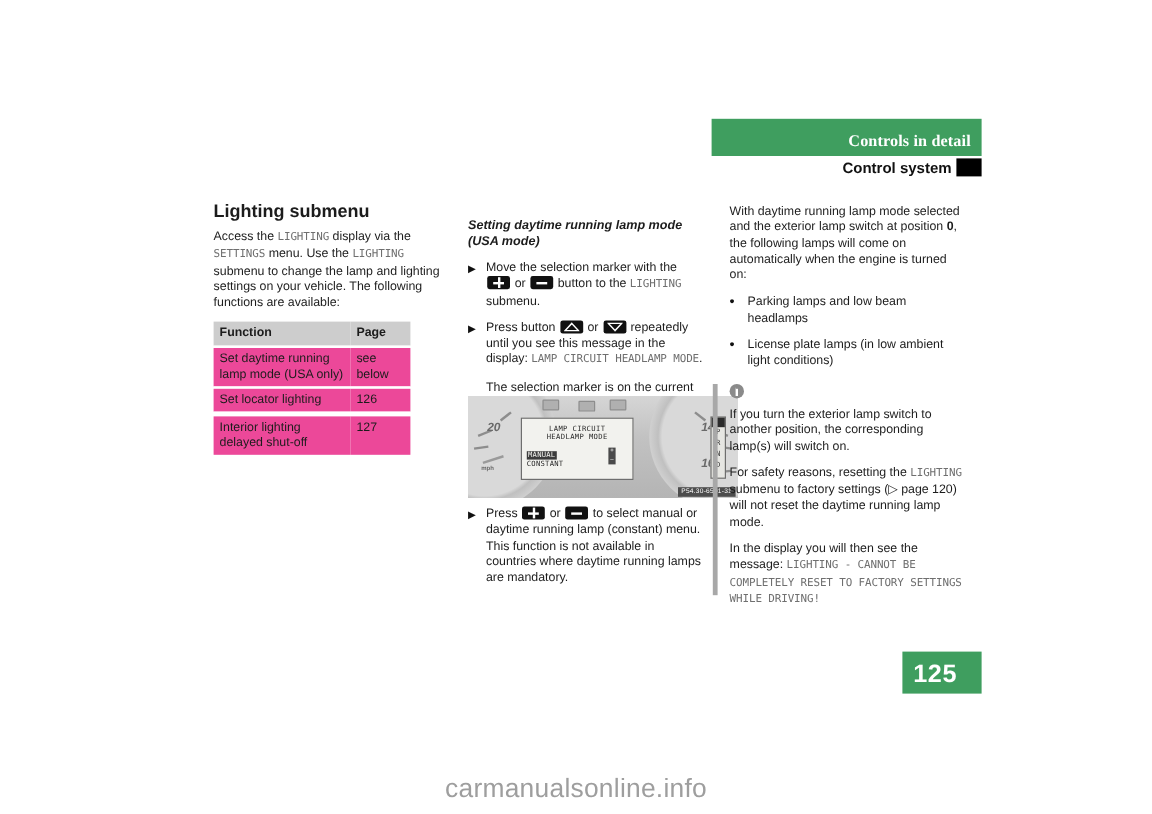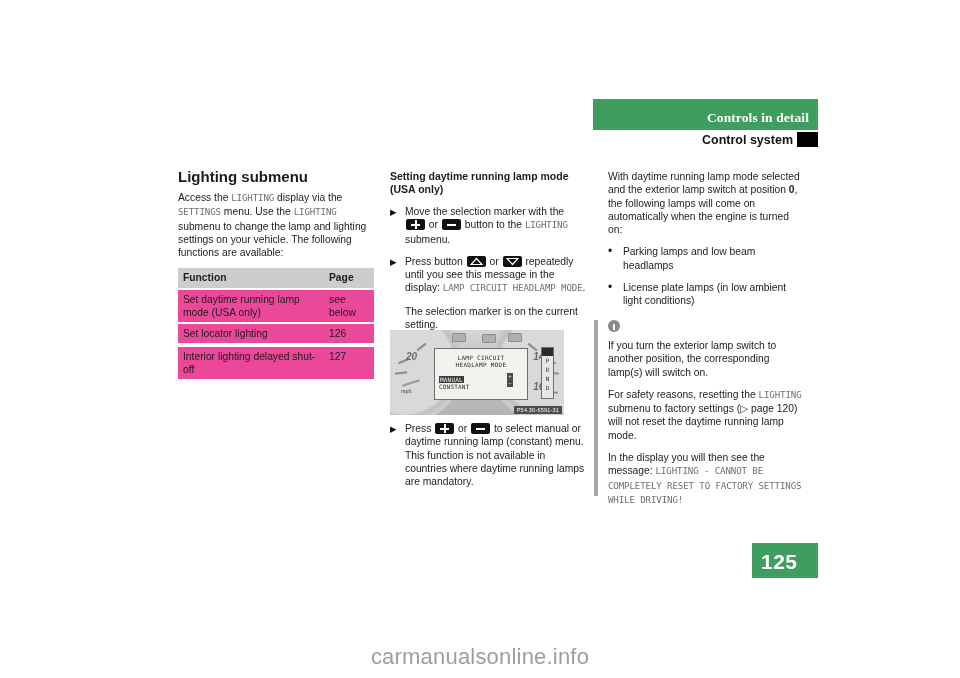--- a/index.html
+++ b/index.html
@@ -49,31 +49,31 @@
   
   .col{position:absolute;top:170px;font-size:10.3px;line-height:13.3px;color:#1c1c1c;}
   .col1{left:178px;width:196px;}
   .col2{left:390px;width:196px;}
   .col3{left:608px;width:196px;}
 
   h3.sub{
     font-size:15px;font-weight:bold;margin:0 0 8px 0;line-height:13px;
   }
   h3.subit{
-    font-size:10.5px;font-weight:bold;margin:0 0 9px 0;line-height:13px;
+    font-size:10.5px;font-weight:bold;font-style:italic;margin:12px 0 9px 0;line-height:13px;
   }
   p{margin:0 0 9px 0;}
   .mono{
     font-family:"DejaVu Sans Mono", monospace;font-size:9.1px;color:#6f6f6f;
     letter-spacing:-0.1px;
   }
 
   
   table.fn{
-    border-collapse:collapse;width:196px;margin-top:2px;font-size:10.3px;border-radius:17px;
+    border-collapse:collapse;width:164px;margin-top:2px;font-size:10.3px;border-radius:17px;
   }
   table.fn th{
     background:#cdcdcd;text-align:left;font-weight:bold;padding:3px 5px 3px 5px;
     font-size:10.3px;
   }
   table.fn td{
     background:#ec4899;padding:3px 5px 3px 5px;vertical-align:top;line-height:13px;
   }
   table.fn tr.sep td{background:#ffffff;padding:0;height:2px;}
   table.fn .pcol{width:40px;}
@@ -110,21 +110,21 @@
   .infoicon i{
     position:absolute;left:5px;top:2.5px;width:2px;height:7px;background:#fff;
     font-style:normal;
   }
   .infoicon i::before{
     content:"";position:absolute;left:0;top:-0.5px;width:2px;height:1.5px;background:#8a8a8a;
   }
 
   
   .figure{
-    position:absolute;left:390px;top:330px;width:174px;height:85px;
+    position:absolute;left:390px;top:330px;width:225px;height:85px;
     background:#c9c9c9;overflow:hidden;
   }
   .figure .bezel{
     position:absolute;left:0;top:0;width:196px;height:85px;
     background:linear-gradient(180deg,#d6d6d6 0%,#c2c2c2 40%,#b4b4b4 100%);
   }
   .figure .dial-l, .figure .dial-r{
     position:absolute;top:-26px;width:120px;height:120px;border-radius:50%;
     background:radial-gradient(circle at 50% 50%, #d9d9d9 58%, #c0c0c0 62%, #cfcfcf 70%, #b9b9b9 100%);
   }
@@ -236,21 +236,21 @@
           <td>Interior lighting delayed shut-off</td>
           <td class="pcol">127</td>
         </tr>
       </tbody>
     </table>
   </div>
 
   <div class="col col2">
     <h3 class="subit">
       <span>Setting daytime running lamp mode</span><br>
-      <span>(USA only)</span>
+      <span>(USA mode)</span>
     </h3>
 
     <div class="bl">
       <div class="mk tri">▶</div>
       <div class="bd"><span>Move the selection marker with the </span><span class="key"><span class="plus h"></span><span class="plus v"></span></span><span> or </span><span class="key"><span class="minus"></span></span><span> button to the </span><span class="mono">LIGHTING</span><span> submenu.</span></div>
     </div>
 
     <div class="bl">
       <div class="mk tri">▶</div>
       <div class="bd"><span>Press button </span><span class="key arrow"><svg width="13" height="9" viewBox="0 0 13 9">

